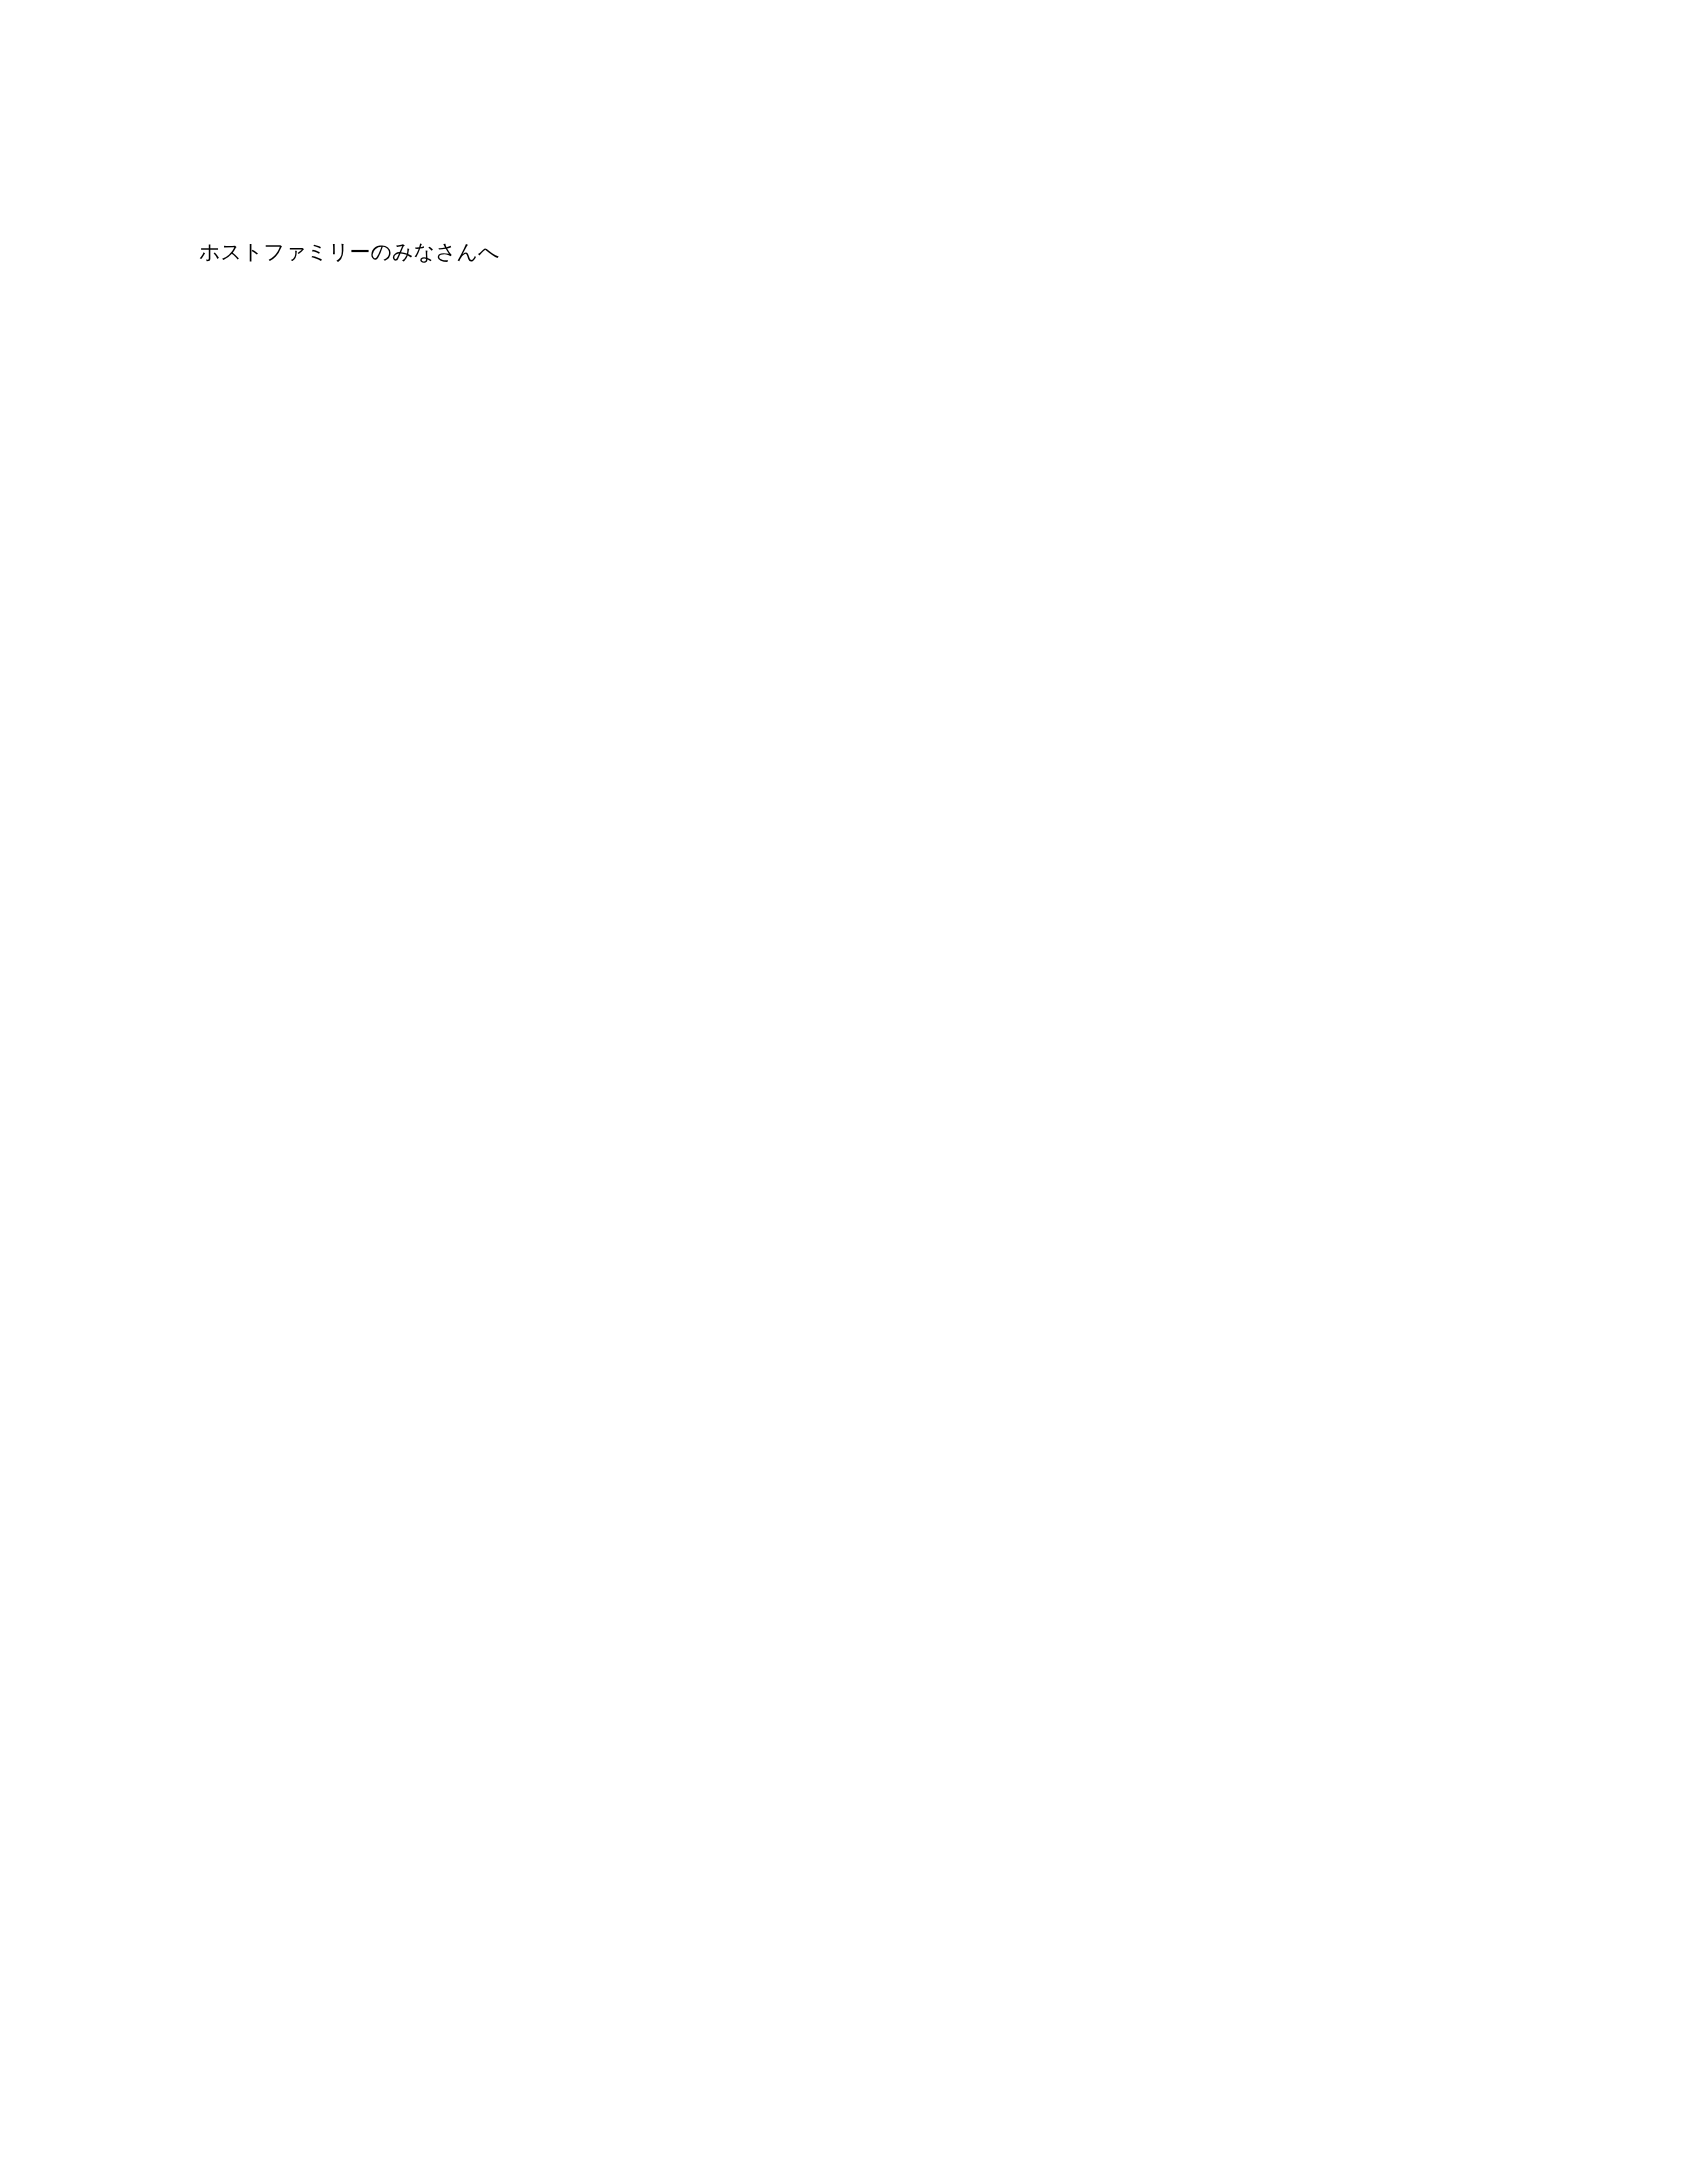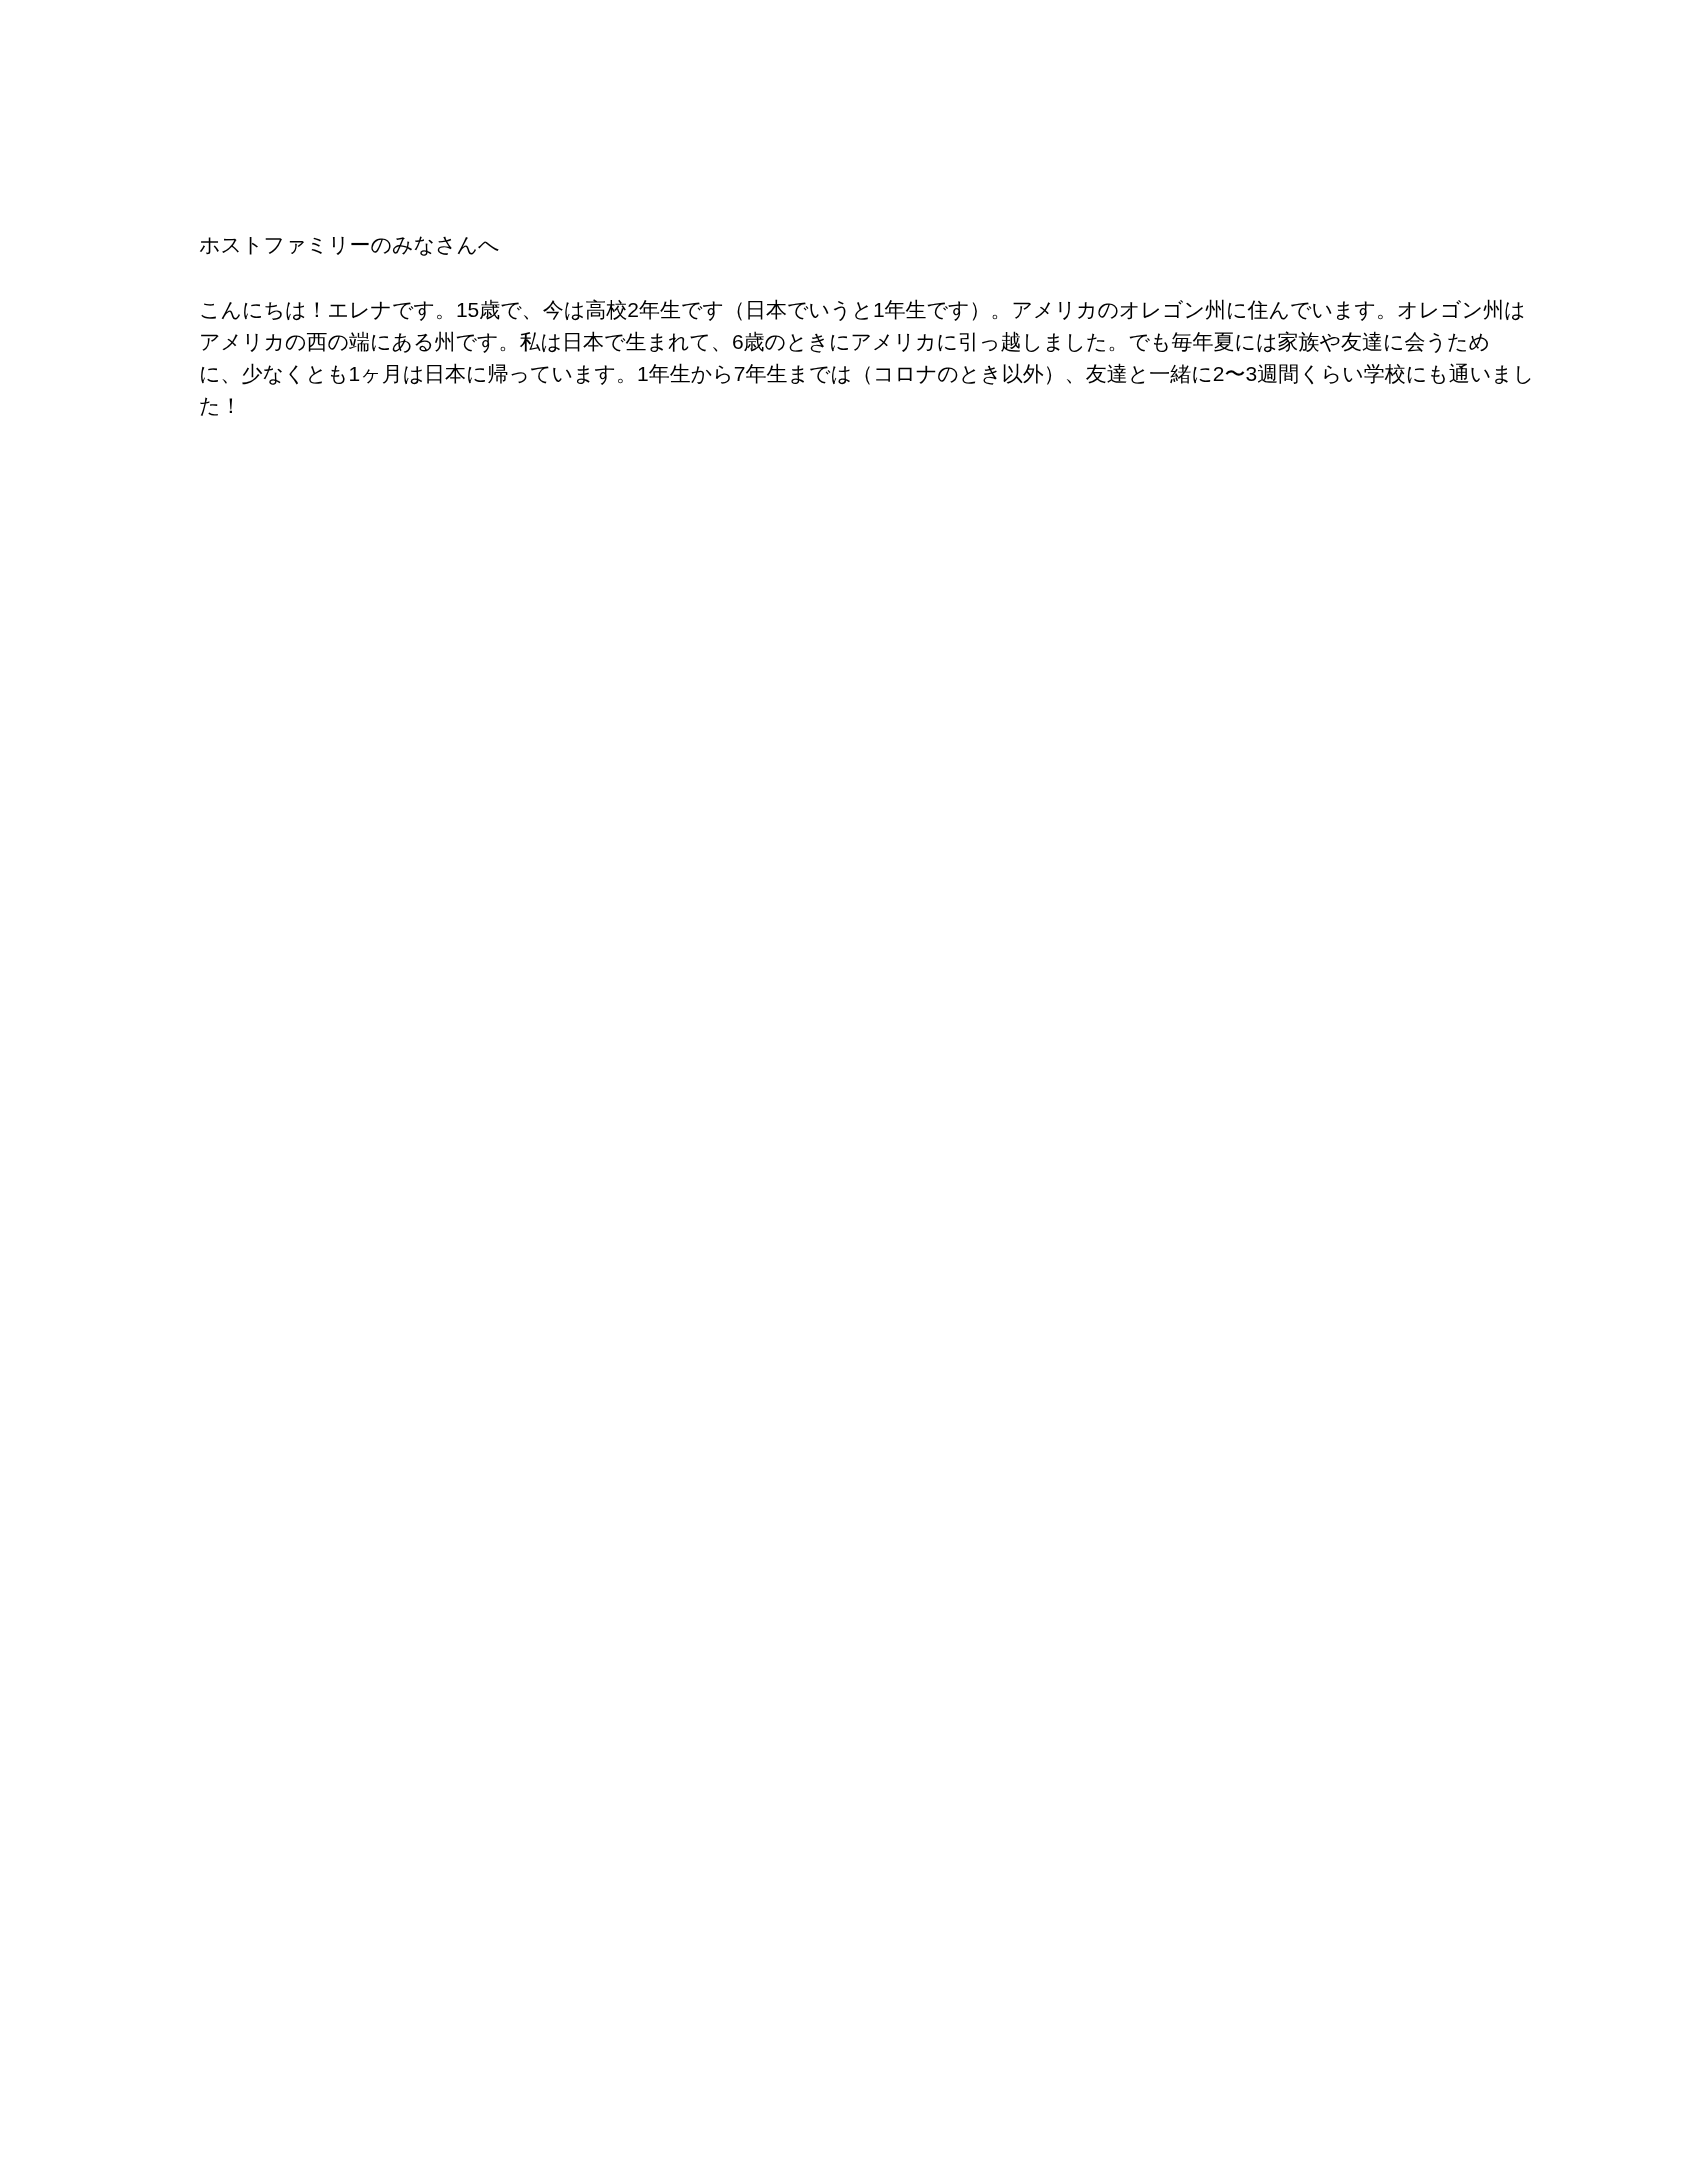--- a/index.html
+++ b/index.html
@@ -23,34 +23,30 @@
     padding: 229px 89px 0 199px;
     font-family: "Liberation Sans", "DejaVu Sans", sans-serif;
     font-size: 21px;
     line-height: 32px;
     color: #000000;
     background: #ffffff;
   }
   .letter .salutation,
   .letter .para,
   .letter .closing {
-    margin: 0 0 33px 0;
+    margin: 7px 0 33px 0;
     white-space: pre-wrap;
     word-break: keep-all;
   }
 </style>
 </head>
 <body>
 
 <div class="letter">
   <p class="salutation">ホストファミリーのみなさんへ</p>
 
-  <p class="para">こんにちは！エレナです。15歳で、今は高校2年生です（日本でいうと1年生です）。アメリカのオレゴン州に住んでいます。オレゴン州は
-アメリカの西の端にある州です。私は日本で生まれて、6歳のときにアメリカに引っ越しました。でも毎年夏には家族や友達に会うため
-に、少なくとも1ヶ月は日本に帰っています。1年生から7年生までは（コロナのとき以外）、友達と一緒に2〜3週間くらい学校にも通いまし
-た！</p>
 
 
 
 
 
 </div>
 
 
 </body></html>

